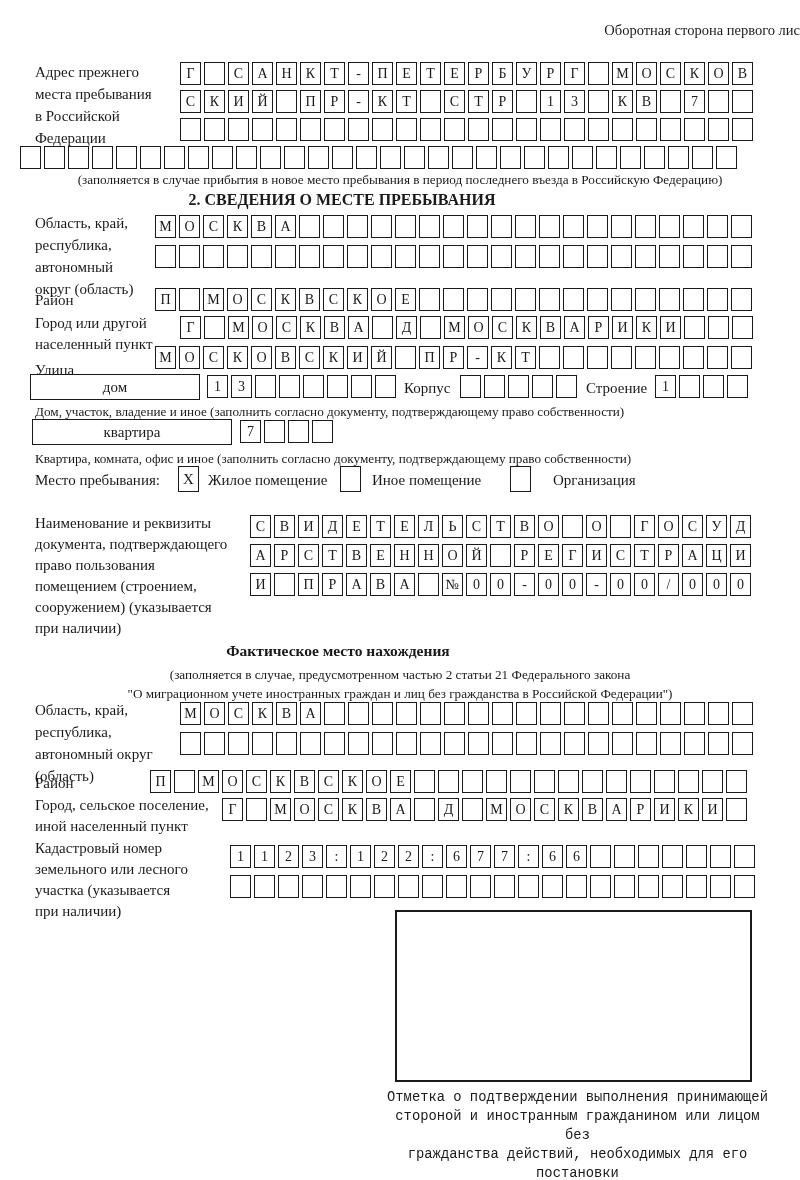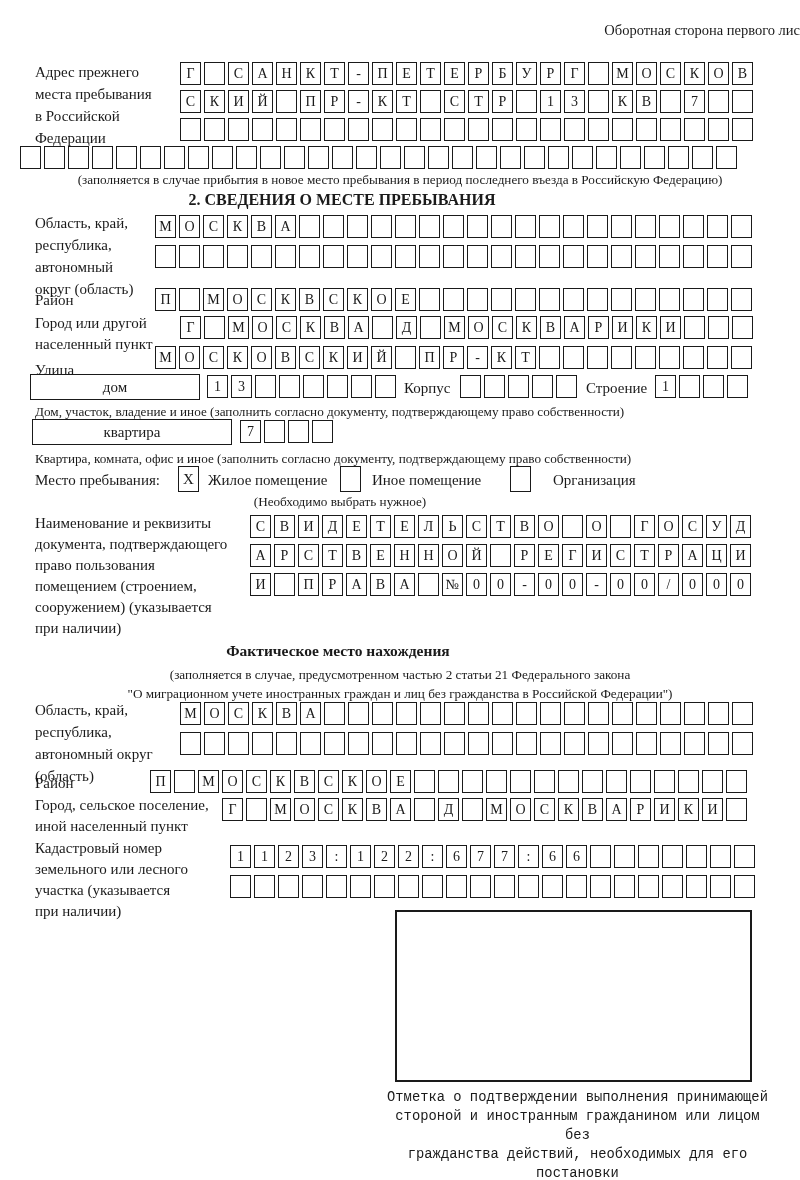--- a/index.html
+++ b/index.html
@@ -345,21 +345,20 @@
     </div>
   <div class="abs note" style="left:35px;top:451px;">Квартира, комната, офис и иное (заполнить согласно документу, подтверждающему право собственности)</div>
 
   <div class="abs lbl" style="left:35px;top:469px;">Место пребывания:</div>
   <div class="checkbox" style="left:178px;top:466px;">X</div>
   <div class="abs lbl" style="left:208px;top:469px;">Жилое помещение</div>
   <div class="checkbox" style="left:340px;top:466px;"></div>
   <div class="abs lbl" style="left:372px;top:469px;">Иное помещение</div>
   <div class="checkbox" style="left:510px;top:466px;"></div>
   <div class="abs lbl" style="left:553px;top:469px;">Организация</div>
-  <div class="abs note center" style="left:180px;top:494px;width:320px;">(Необходимо выбрать нужное)</div>
 
   <div class="abs lbl-tight" style="left:35px;top:513px;">
     <div>Наименование и реквизиты</div>
     <div>документа, подтверждающего</div>
     <div>право пользования</div>
     <div>помещением (строением,</div>
     <div>сооружением) (указывается</div>
     <div>при наличии)</div>
   </div>
   <div class="cellrow" style="left:250px;top:515px;">

